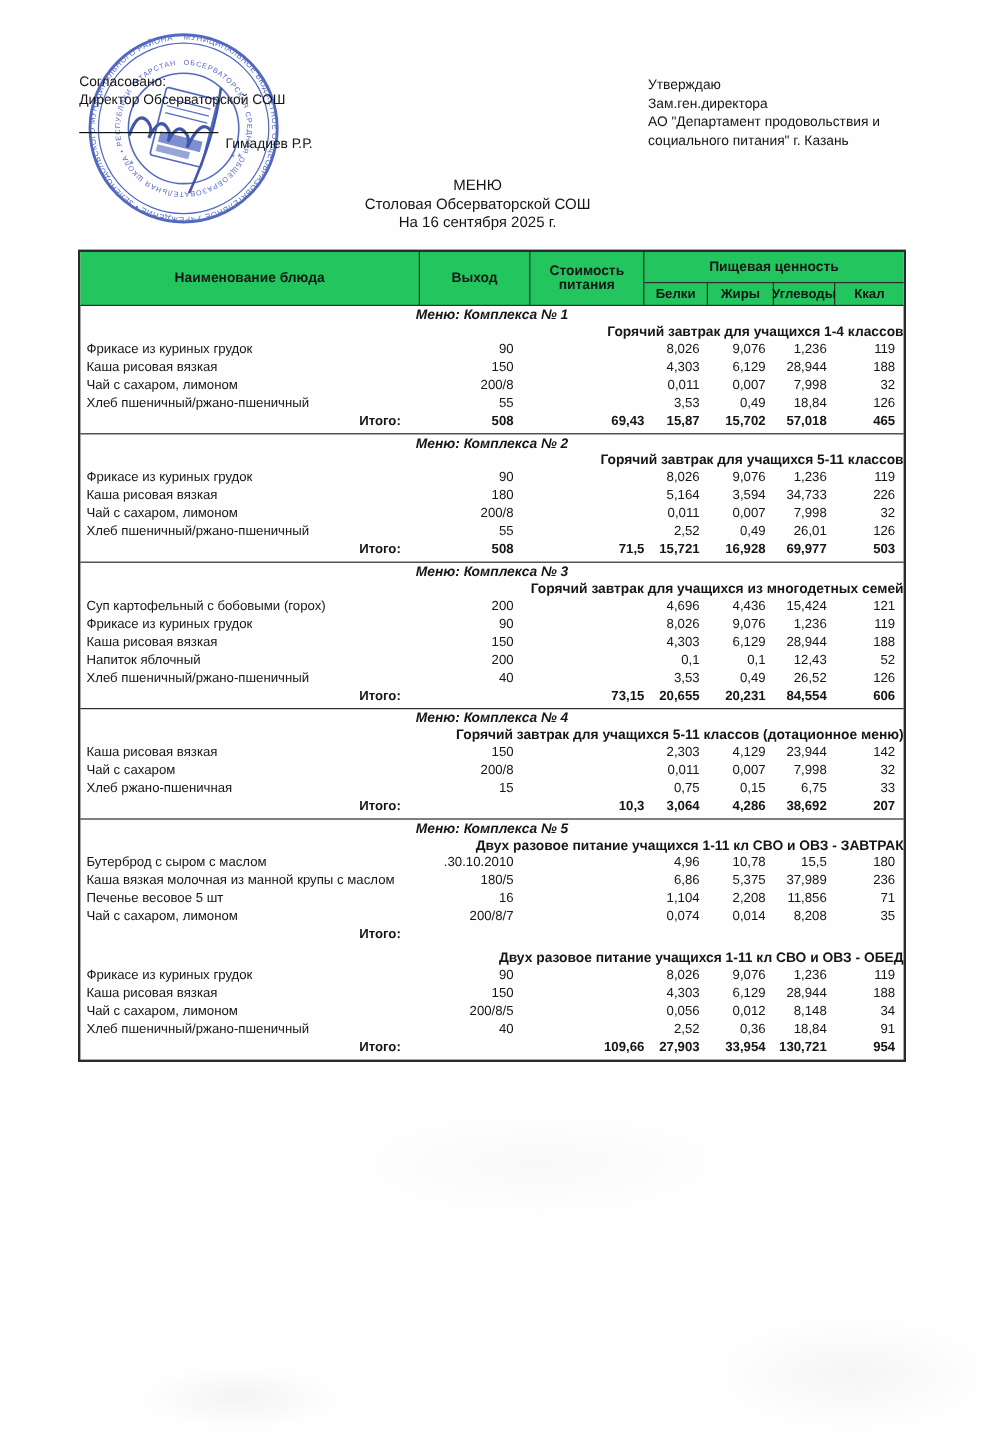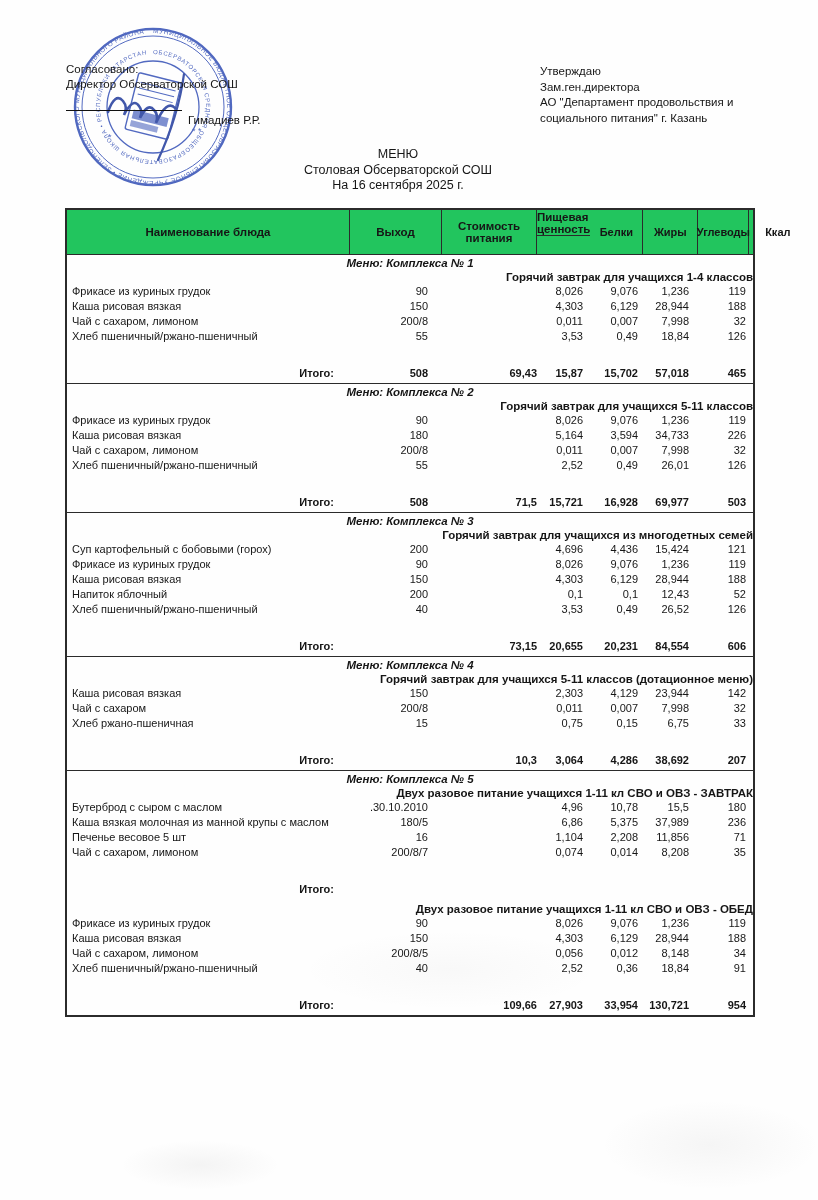--- a/index.html
+++ b/index.html
@@ -31,34 +31,34 @@
   .stamp { position:absolute; left:68px; top:22px; width:170px; height:170px; opacity:0.88; }
 
   
   .menu-table { position:absolute; left:65px; top:208px; width:690px; border:2px solid #2b2b2b; background:transparent; }
   .grid { display:grid; grid-template-columns:283px 92px 95px 53px 55px 51px 57px; }
   .thead { background:#22c55e; font-weight:bold; font-size:11.5px; }
   .th-top { display:grid; grid-template-columns:283px 92px 95px 216px; }
   .th-cell { border-right:1.5px solid #2b2b2b; display:flex; align-items:center; justify-content:center; text-align:center; }
   .th-cell:last-child { border-right:none; }
   .th-name, .th-out, .th-cost { height:44px; }
-  .th-nutr-wrap { display:flex; flex-direction:row; height:44px; }
+  .th-nutr-wrap { display:flex; flex-direction:column; height:44px; }
   .th-nutr { height:26px; display:flex; align-items:center; justify-content:center; border-bottom:1.5px solid #2b2b2b; }
   .th-sub { display:grid; grid-template-columns:53px 55px 51px 57px; flex:1; }
   .th-sub > div { border-right:1.5px solid #2b2b2b; display:flex; align-items:center; justify-content:center; font-size:11px; }
   .th-sub > div:last-child { border-right:none; }
   .thead-outer { border-bottom:1.8px solid #2b2b2b; }
 
   .section { padding:1px 0 2px 0; }
   .section + .section { border-top:1.8px solid #2b2b2b; }
   .sec-title { text-align:center; font-weight:bold; font-style:italic; font-size:11.5px; line-height:14px; }
   .sec-sub { text-align:right; font-weight:bold; font-size:11.5px; line-height:14px; }
   .sec-sub.gap-top { margin-top:5px; }
   .t-row { font-size:11px; line-height:15px; height:15px; }
-  .t-row.total { font-weight:bold;margin-top:22px; }
+  .t-row.total { font-weight:bold; }
   .t-row.gap-bottom { margin-bottom:4px; }
   .c0 { text-align:left; padding-left:5px; white-space:nowrap; overflow:hidden; }
   .c1 { text-align:right; padding-right:14px; }
   .c2 { text-align:right; }
   .c3,.c4,.c5,.c6 { text-align:right; padding-right:7px; }
   .total .c0 { text-align:right; padding-right:16px; }
 </style>
 </head>
 <body>
 

